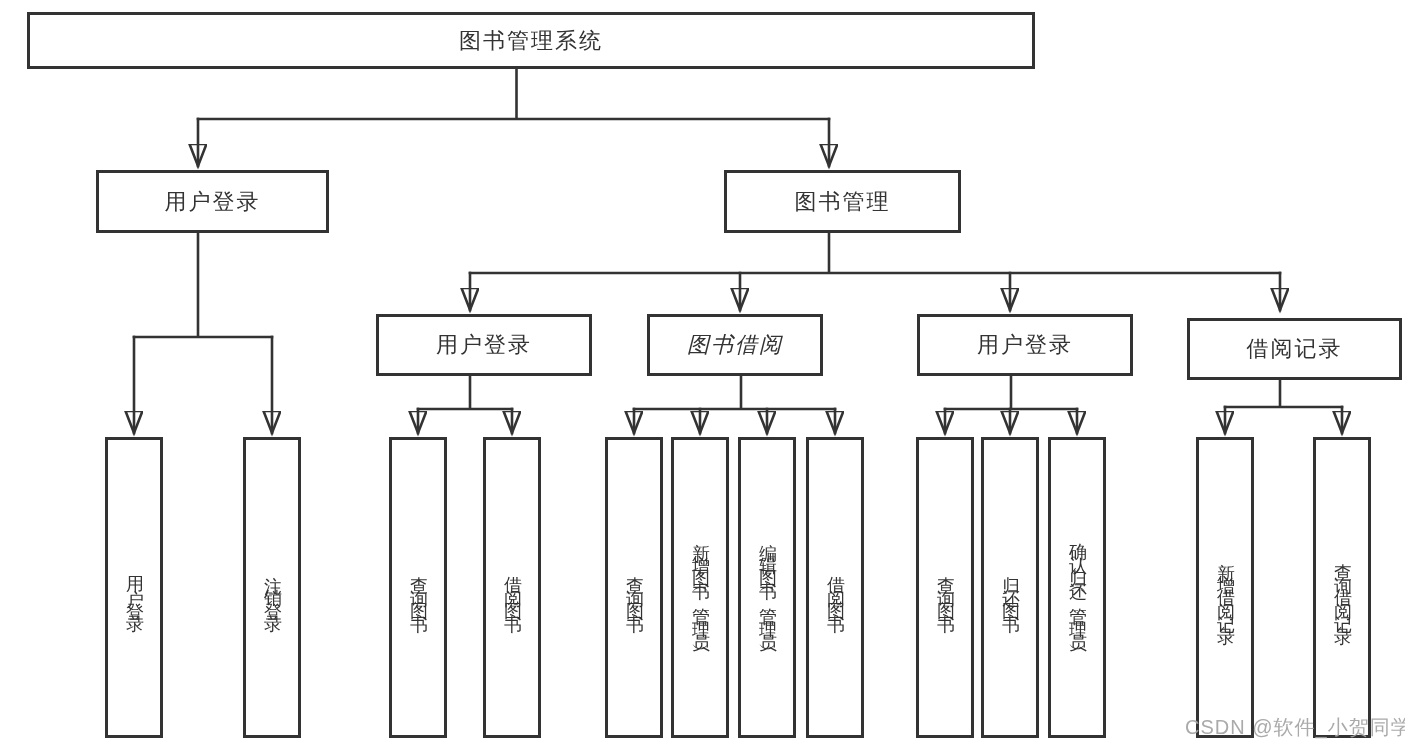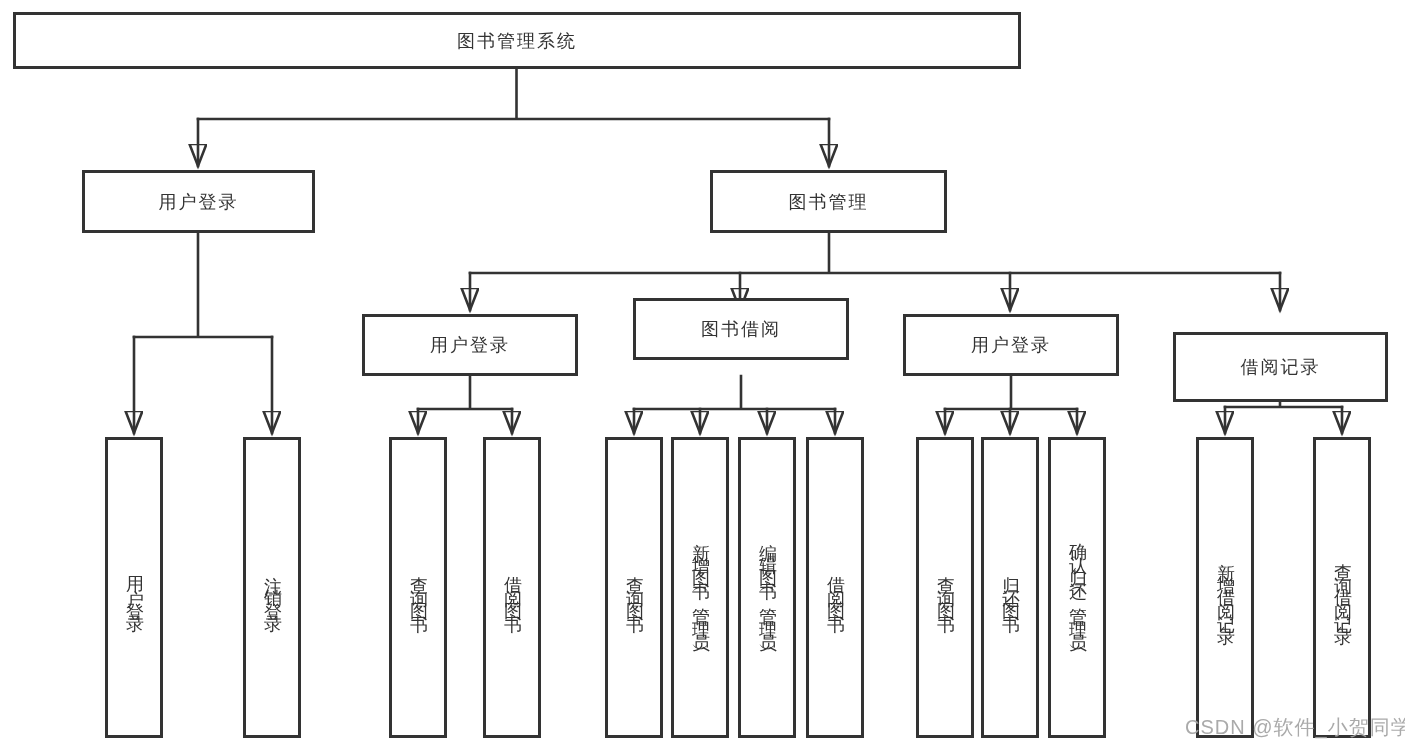--- a/index.html
+++ b/index.html
@@ -16,28 +16,28 @@
   svg.wires path, svg.wires line { stroke: #333333; stroke-width: 2.6; fill: none; stroke-linecap: square; }
   .box {
     position: absolute;
     box-sizing: border-box;
     border: 3px solid #333333;
     background: #ffffff;
     display: flex;
     align-items: center;
     justify-content: center;
   }
-  .hbox { font-size: 18px; letter-spacing: 2px; }
+  .hbox { font-size: 22px; letter-spacing: 2px; margin-left: 14px; }
   .root  { left: 13px;  top: 12px;  width: 1008px; height: 57px; }
   .n-login { left: 82px;  top: 170px; width: 233px; height: 63px; }
   .n-mgmt  { left: 710px; top: 170px; width: 237px; height: 63px; }
   .n-new   { left: 362px; top: 314px; width: 216px; height: 62px; }
-  .n-bor   { left: 633px; top: 298px; width: 216px; height: 62px; }
+  .n-bor   { left: 633px; top: 314px; width: 176px; height: 62px; font-style: italic; }
   .n-cur   { left: 903px; top: 314px; width: 216px; height: 62px; }
-  .n-rec   { left: 1173px; top: 332px; width: 215px; height: 70px; }
+  .n-rec   { left: 1173px; top: 318px; width: 215px; height: 62px; }
   .vbox { top: 437px; width: 58px; height: 301px; }
   .vlabel {
     writing-mode: vertical-rl;
     text-orientation: mixed;
     font-size: 18px;
     letter-spacing: 13px;
     line-height: 1.1;
     white-space: nowrap;
   }
   .v1  { left: 105px; }

